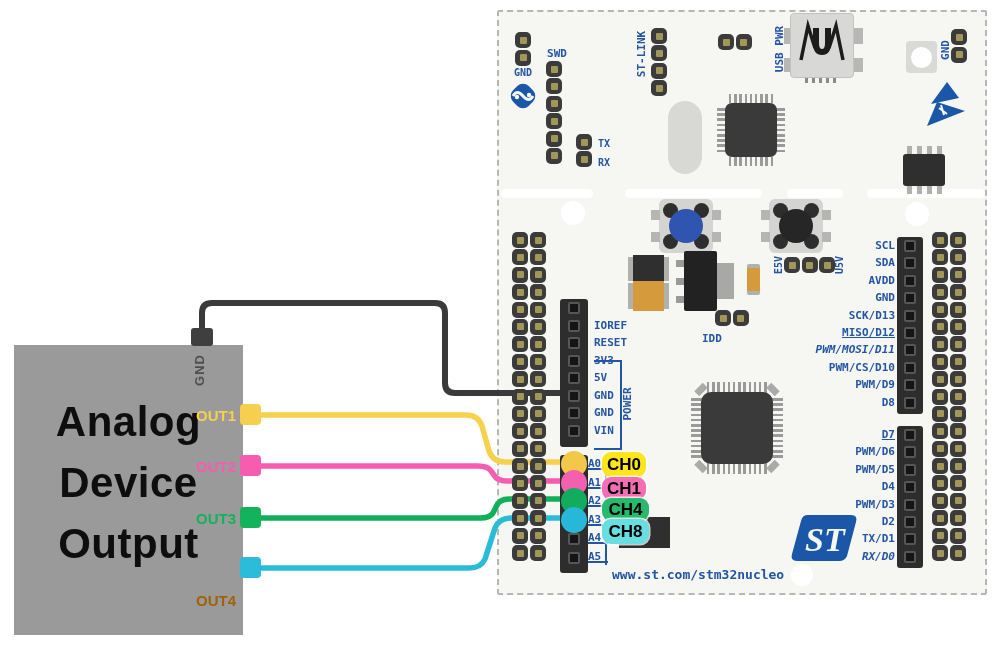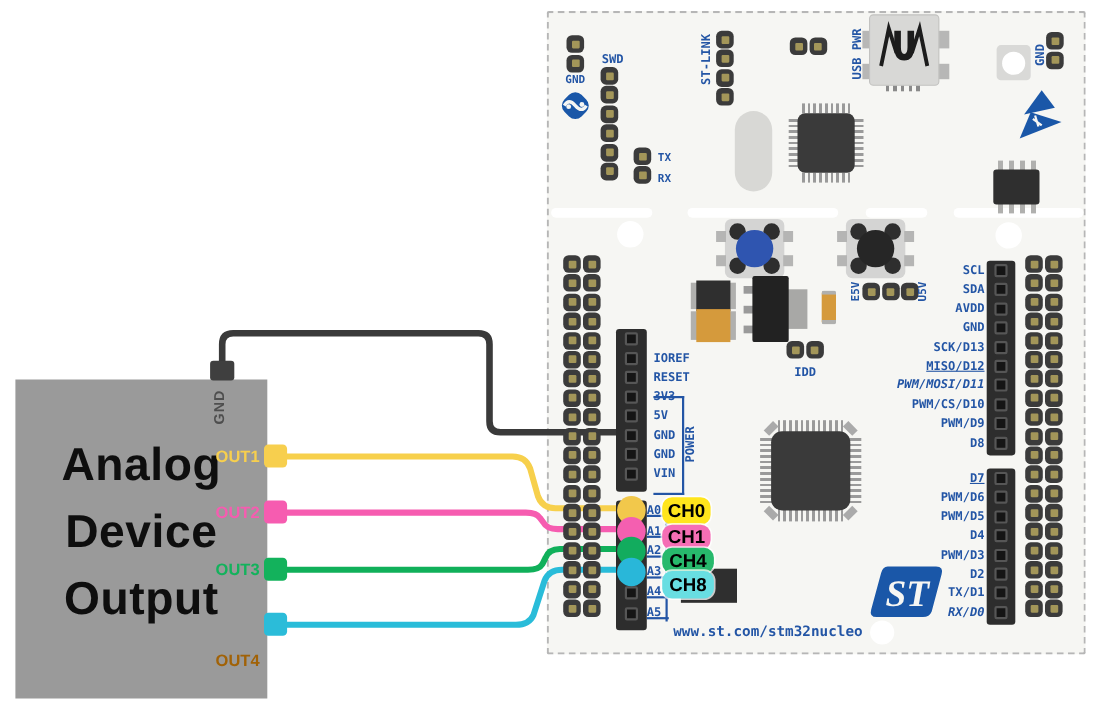--- a/index.html
+++ b/index.html
@@ -261,21 +261,21 @@
   <div class="cmp" style="left:248px;top:252px;width:13px;height:31px;background:#d59a3c;border-radius:2px;border-top:4px solid #b0b0ae;border-bottom:4px solid #b0b0ae;box-sizing:border-box"></div>
 
   <div class="pinrow" style="left:216px;top:298px;gap:1.5px">
       <div class="pin ">
         <i></i>
       </div>
       <div class="pin ">
         <i></i>
       </div>
     </div>
-  <div class="lbl" style="left:203px;top:321px;width:60px;text-align:center">IDD</div>
+  <div class="lbl" style="left:203px;top:321px;width:60px;">IDD</div>
 
   <div class="pincol z10" style="left:13px;top:220px;gap:1.4px">
       <div class="pin ">
         <i></i>
       </div>
       <div class="pin ">
         <i></i>
       </div>
       <div class="pin ">
         <i></i>

